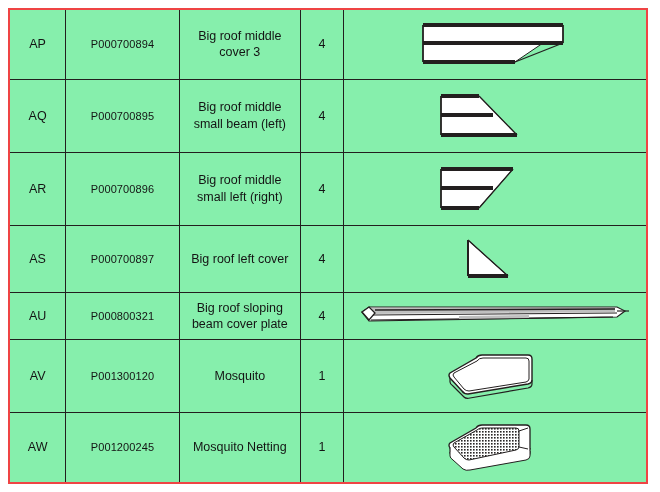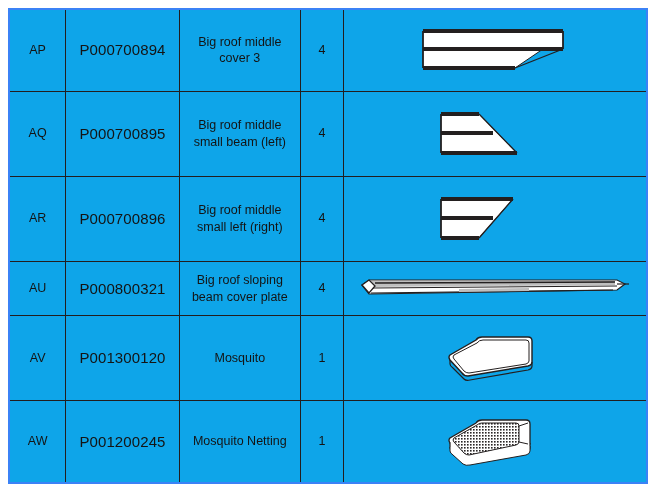--- a/index.html
+++ b/index.html
@@ -15,22 +15,22 @@
     overflow: hidden;
   }
 
   #parts-table-wrap {
     position: absolute;
     left: 8px;
     top: 8px;
     width: 640px;
     height: 476px;
     box-sizing: border-box;
-    border: 2px solid #3b82f6;
-    background: #0ea5e9;
+    border: 2px solid #ef4444;
+    background: #86efac;
   }
 
   table.parts {
     border-collapse: collapse;
     table-layout: fixed;
     width: 100%;
     height: 100%;
   }
 
   table.parts td {
@@ -46,21 +46,21 @@
   table.parts tr td:last-child  { border-right: 0; }
   table.parts tr:first-child td { border-top: 0; }
   table.parts tr:last-child  td { border-bottom: 0; }
 
   .c-ref   { width: 47px; }
   .c-code  { width: 100px; }
   .c-desc  { width: 107px; }
   .c-qty   { width: 35px; }
   .c-img   { width: 275px; padding: 0; }
 
-  .code-text { letter-spacing: 0.1px; font-size: 15px; }
+  .code-text { letter-spacing: 0.1px; font-size: 11px; }
   .desc-text { display: block; padding: 0 3px; }
 
   .img-cell-inner {
     width: 100%;
     height: 100%;
     display: flex;
     align-items: center;
     justify-content: center;
   }
   .img-cell-inner svg { display: block; }
@@ -129,20 +129,38 @@
               <line x1="6" y1="6" x2="78" y2="6" stroke="#231f1f" stroke-width="4"></line>
               <line x1="6" y1="25" x2="58" y2="25" stroke="#231f1f" stroke-width="4"></line>
               <line x1="6" y1="45" x2="44" y2="45" stroke="#231f1f" stroke-width="4"></line>
               <line x1="6" y1="6" x2="6" y2="45" stroke="#231f1f" stroke-width="1.6"></line>
               <line x1="78" y1="6" x2="44" y2="45" stroke="#231f1f" stroke-width="1.3"></line>
             </svg>
           </div>
         </td>
       </tr>
 
+      <tr>
+        <td class="c-ref"><span>AS</span></td>
+        <td class="c-code"><span class="code-text">P000700897</span></td>
+        <td class="c-desc">
+            <span class="desc-text">Big roof left cover</span>
+          </td>
+        <td class="c-qty"><span>4</span></td>
+        <td class="c-img">
+          <div class="img-cell-inner">
+            <svg width="70" height="48" viewBox="0 0 70 48">
+              <polygon points="8,5 8,41 48,41" fill="#ffffff" stroke="#231f1f" stroke-width="1"></polygon>
+              <line x1="8" y1="5" x2="8" y2="41" stroke="#231f1f" stroke-width="2"></line>
+              <line x1="8" y1="41" x2="48" y2="41" stroke="#231f1f" stroke-width="4"></line>
+              <line x1="8" y1="5" x2="48" y2="41" stroke="#231f1f" stroke-width="1.3"></line>
+            </svg>
+          </div>
+        </td>
+      </tr>
 
 
       <tr>
         <td class="c-ref"><span>AU</span></td>
         <td class="c-code"><span class="code-text">P000800321</span></td>
         <td class="c-desc">
             <span class="desc-text">Big roof sloping beam cover plate</span>
           </td>
         <td class="c-qty"><span>4</span></td>
         <td class="c-img">

